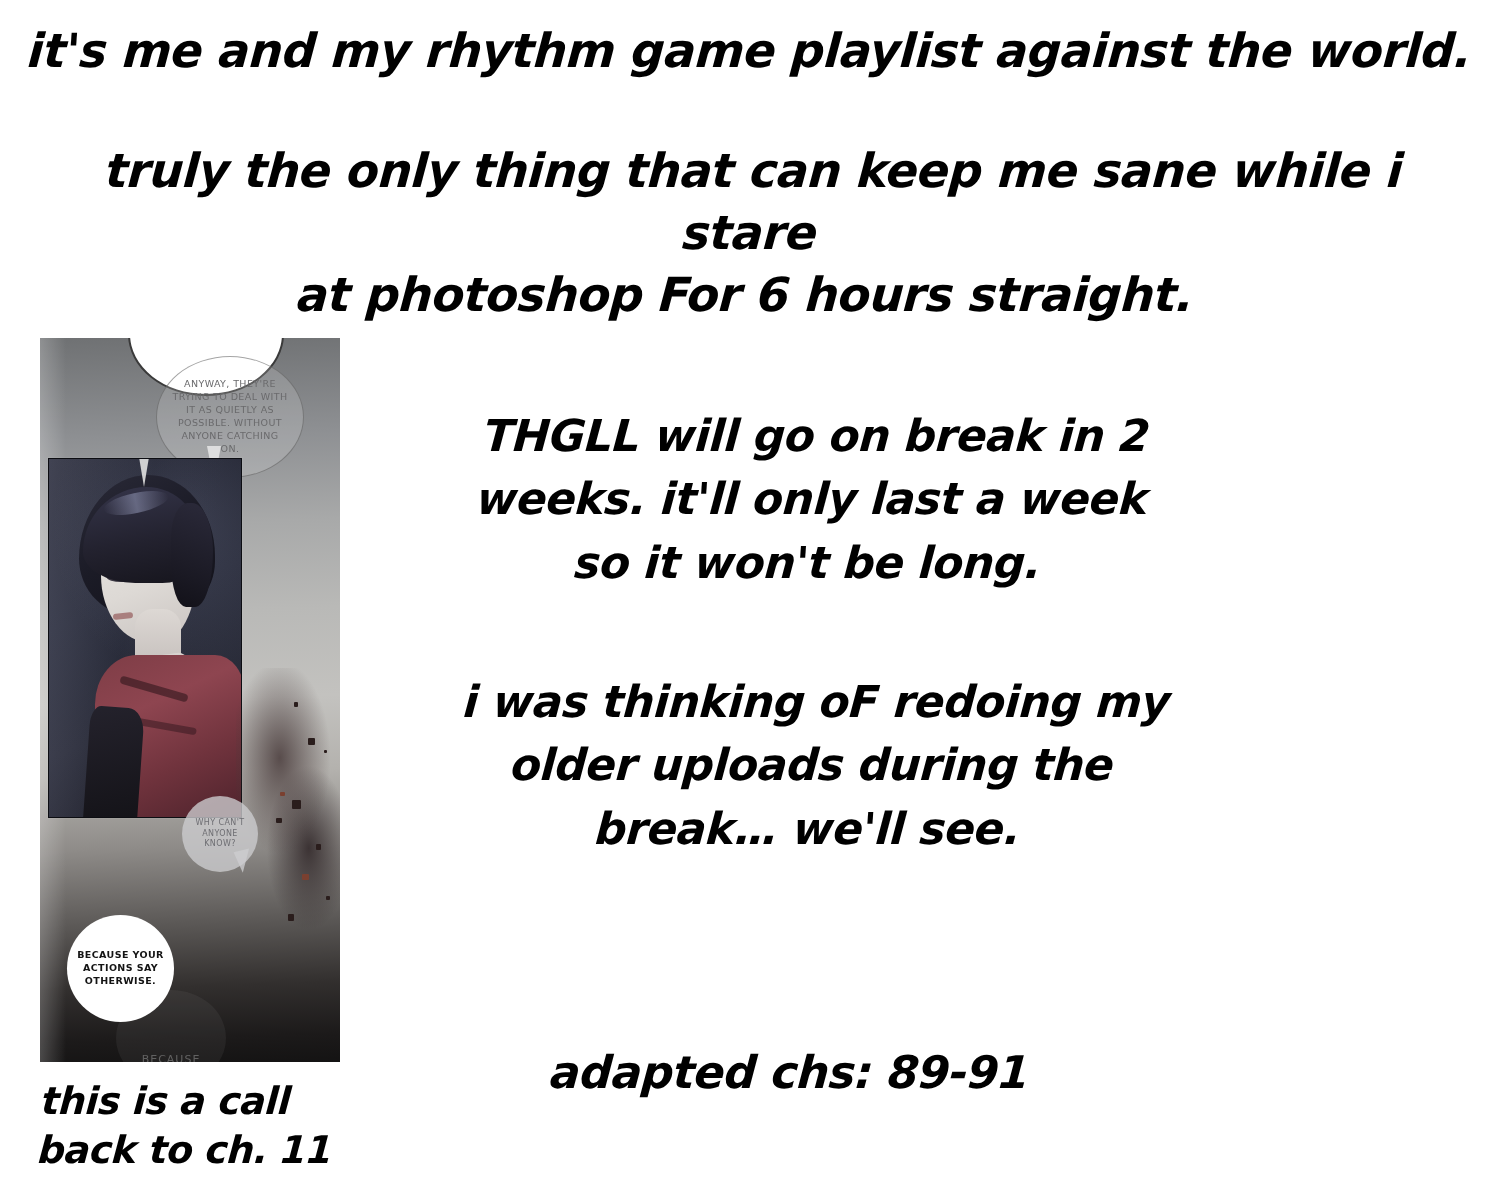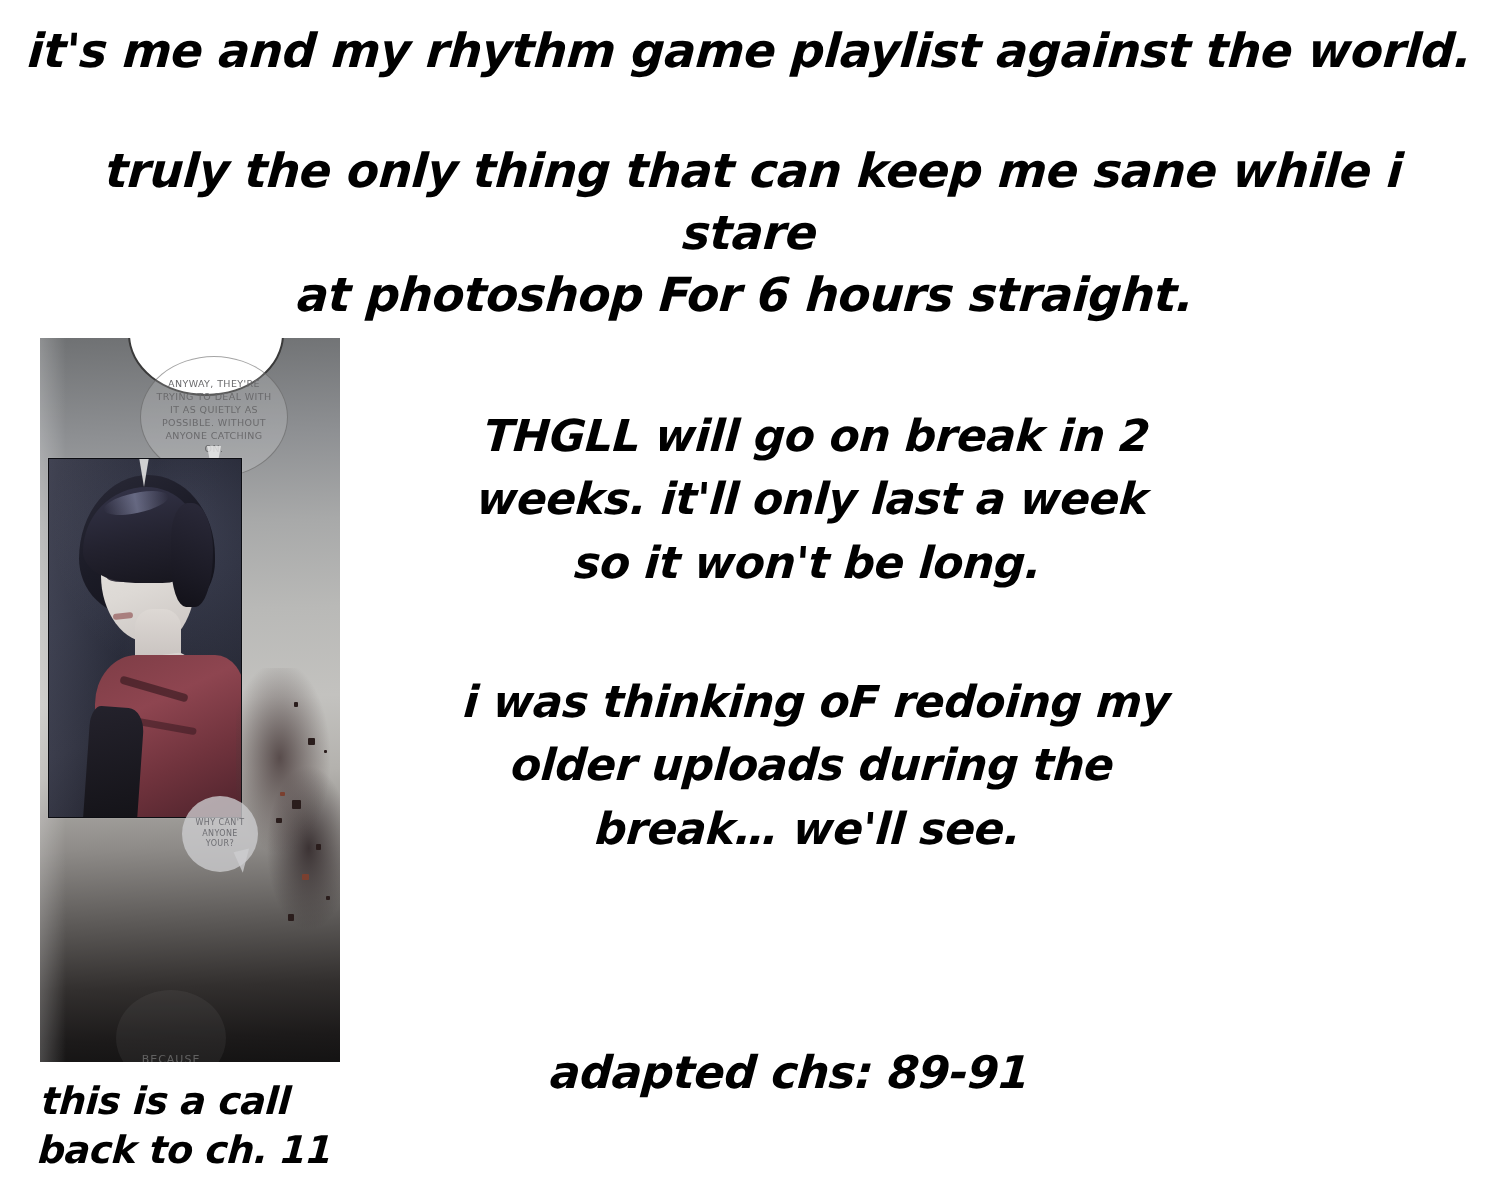--- a/index.html
+++ b/index.html
@@ -122,21 +122,21 @@
     width: 152px;
     height: 120px;
     border-radius: 50%;
     background: #ffffff;
     border: 2px solid #3a3a3a;
   }
 
   
   #narration-balloon {
     position: absolute;
-    left: 100px;
+    left: 116px;
     top: 18px;
     width: 146px;
     height: 120px;
     border-radius: 50%;
     background: rgba(255,255,255,0.16);
     border: 1px solid rgba(90,90,90,0.55);
     display: flex;
     align-items: center;
     justify-content: center;
   }
@@ -466,28 +466,33 @@
     <div class="ash-fleck" style="left:40px;top:150px;width:6px;height:5px;"></div>
     <div class="ash-fleck" style="left:80px;top:176px;width:5px;height:6px;"></div>
     <div class="ash-fleck warm" style="left:66px;top:206px;width:7px;height:6px;"></div>
     <div class="ash-fleck" style="left:90px;top:228px;width:4px;height:4px;"></div>
     <div class="ash-fleck" style="left:52px;top:246px;width:6px;height:7px;"></div>
   </div>
 
   <div id="why-balloon">
     <span class="bubble-text">WHY CAN'T
 ANYONE
-YOUR?</span>
+KNOW?</span>
   </div>
   <div id="why-balloon-tail"></div>
 
   <div id="because-ghost">
     <span class="bubble-text">BECAUSE</span>
   </div>
 
+  <div id="because-balloon">
+    <span class="bubble-text">BECAUSE YOUR
+ACTIONS SAY
+OTHERWISE.</span>
+  </div>
 
 </div>
 
 <span class="hand" id="panel-caption">this is a call
 back to ch. 11</span>
 
 <div id="notes-column">
   <span class="hand note-para" id="note-para-1">THGLL will go on break in 2
 weeks. it'll only last a week
 so it won't be long.</span>

